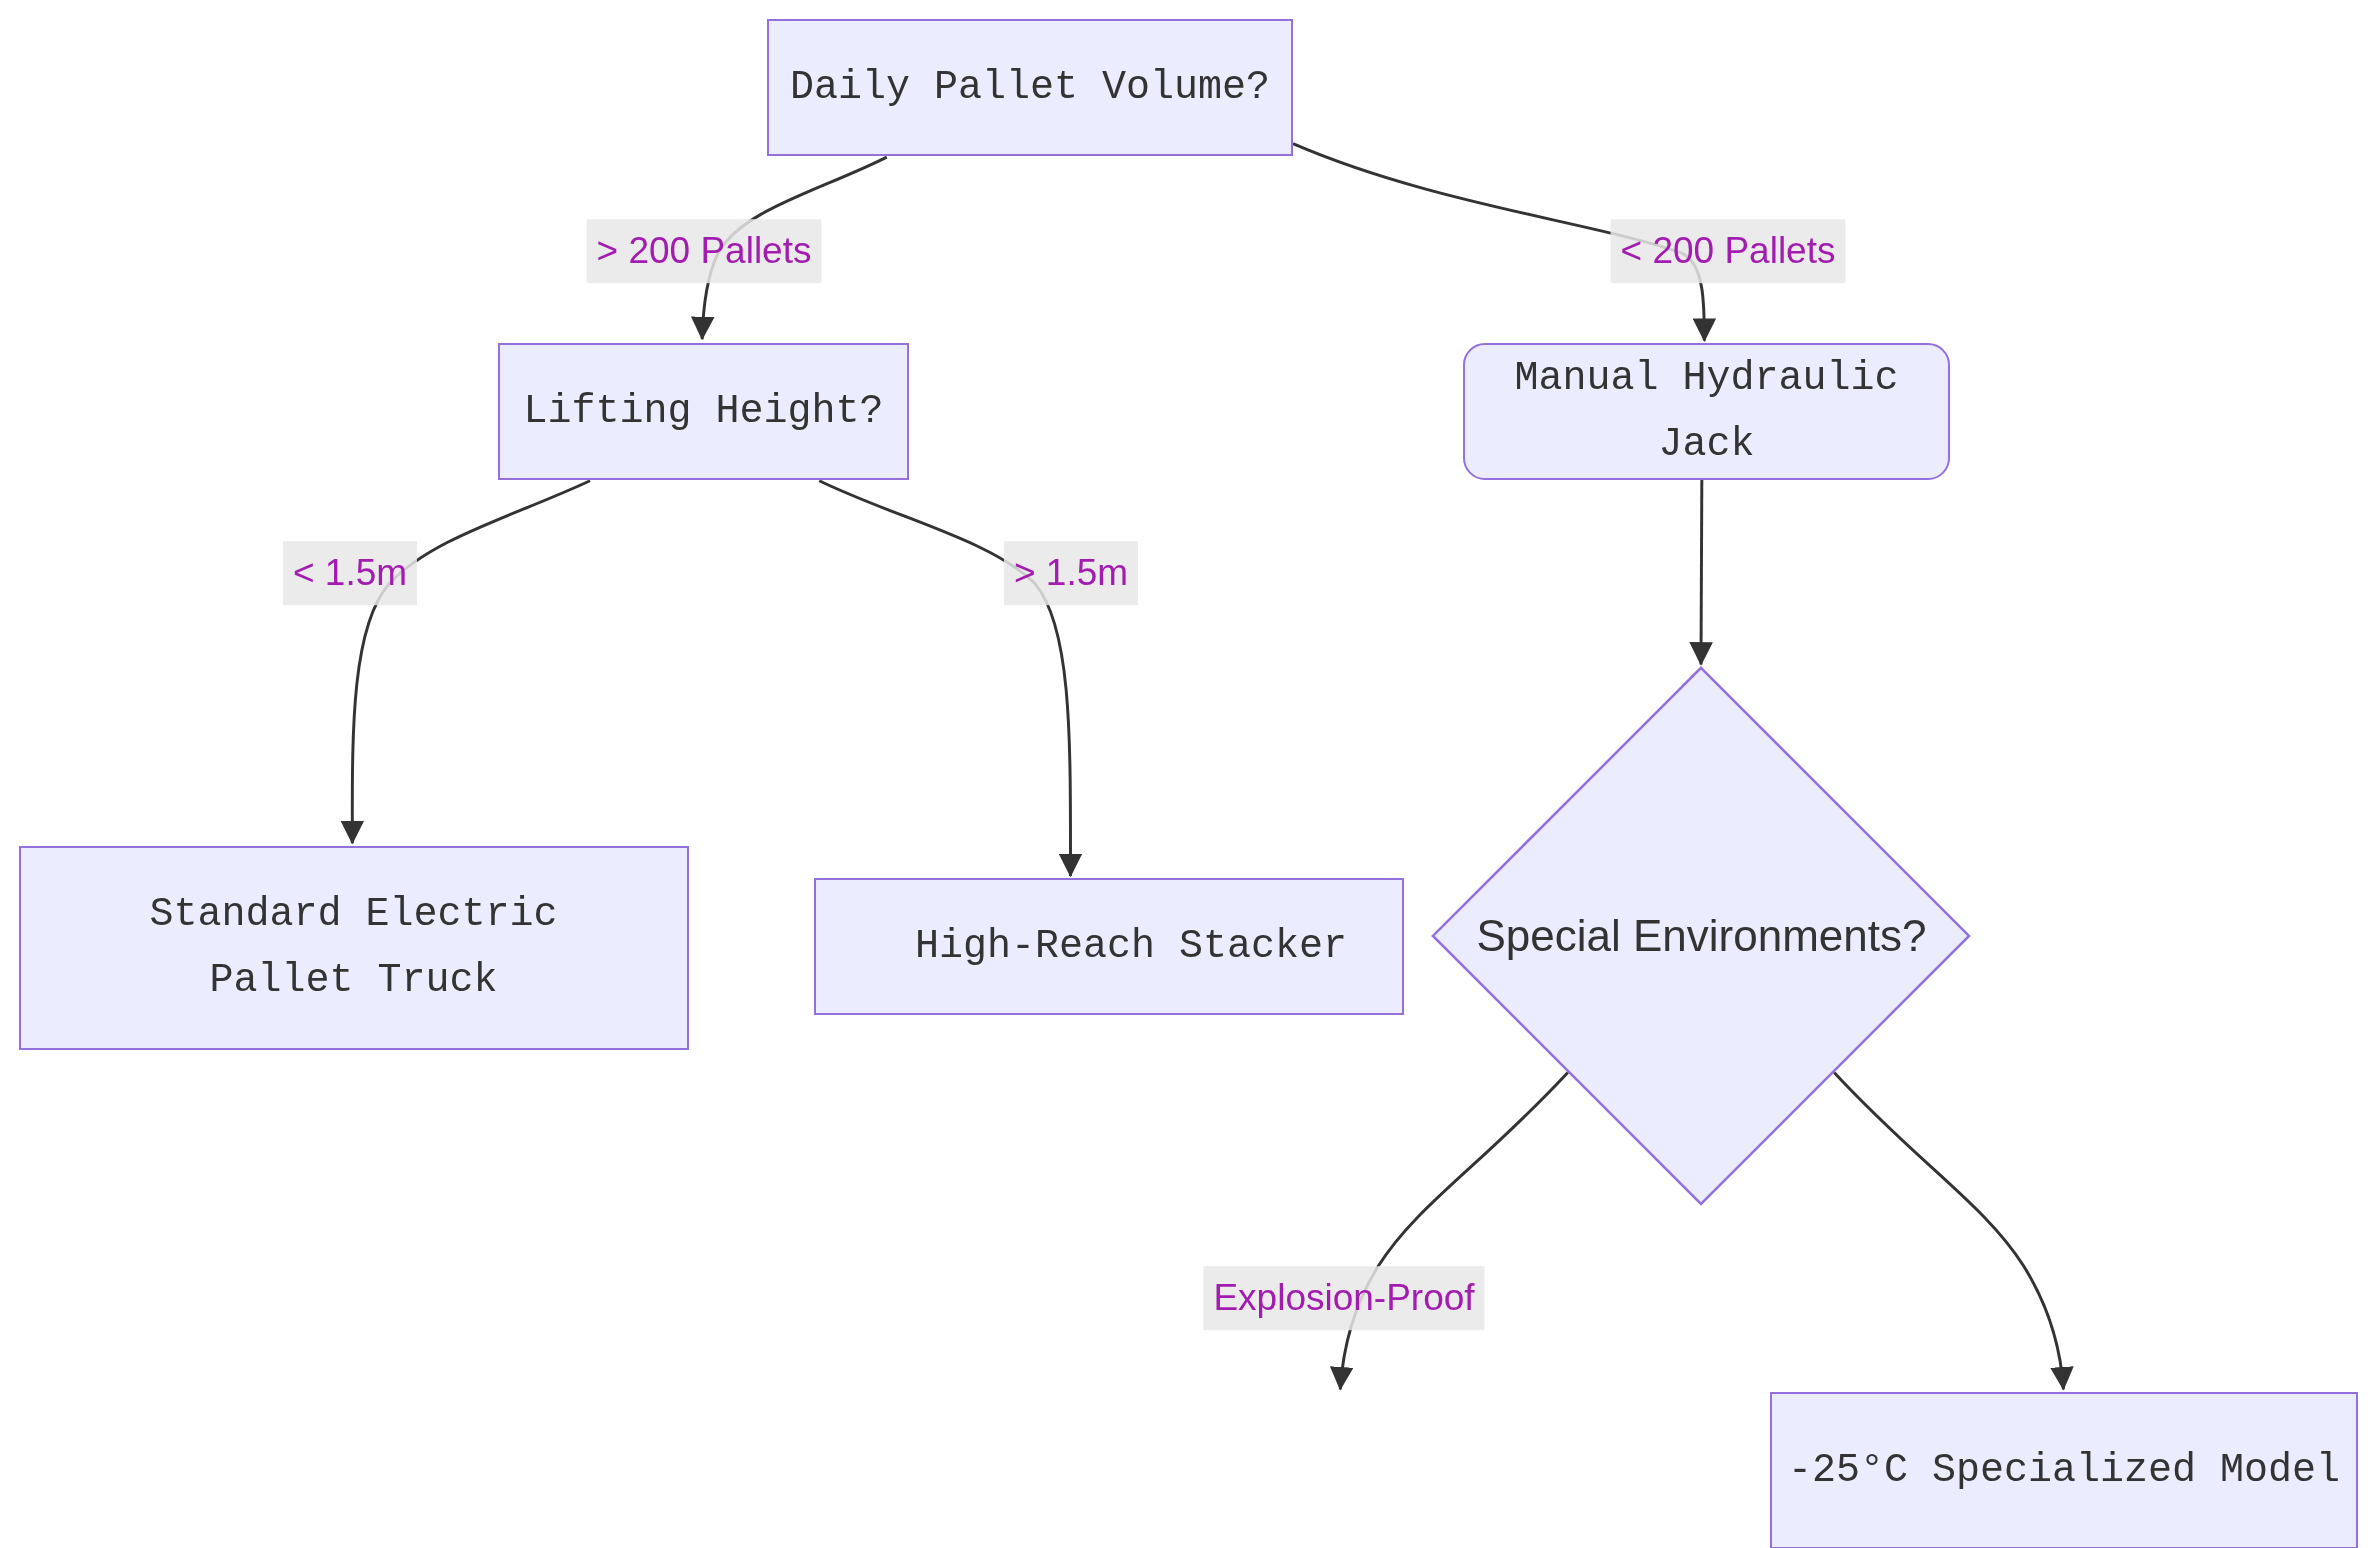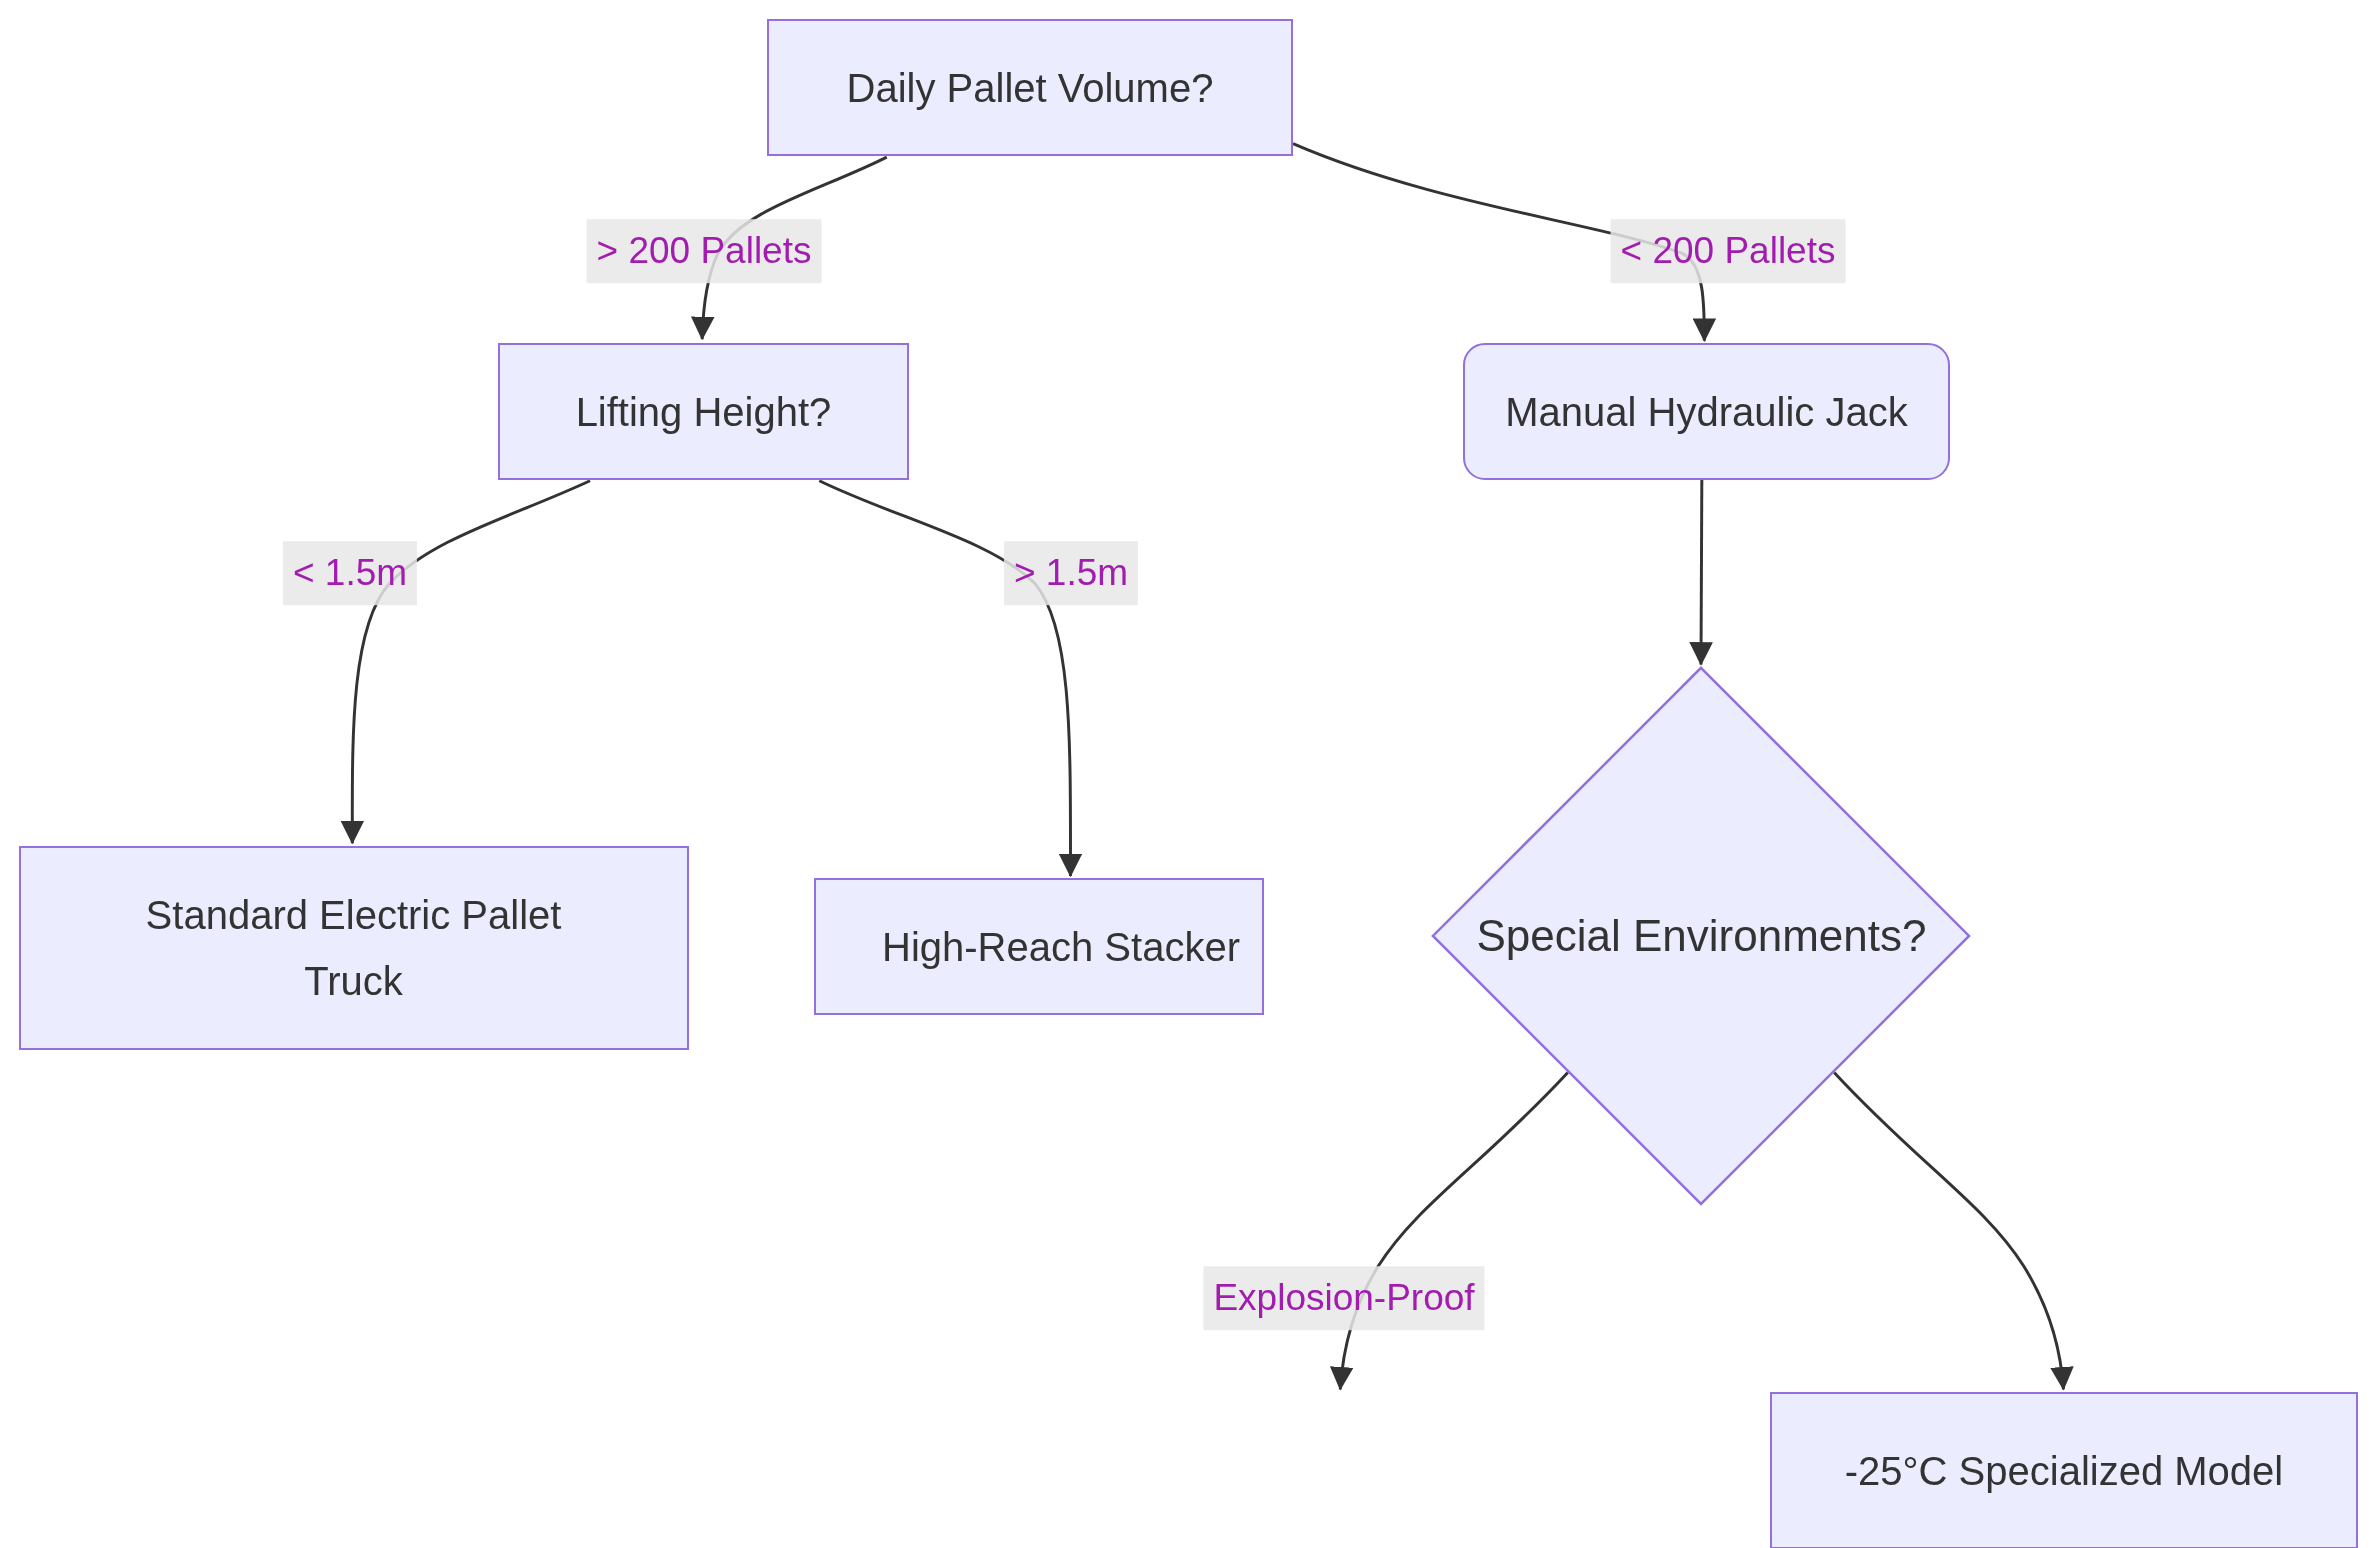--- a/index.html
+++ b/index.html
@@ -17,21 +17,21 @@
   .node{
     position:absolute;
     box-sizing:border-box;
     background:#ECECFF;
     border:2.5px solid #9370DB;
     display:flex;align-items:center;justify-content:center;
     text-align:center;
     font-size:40px;line-height:1.65;color:#333333;
   }
   .node.rounded{border-radius:22px;}
-  .node .lbl{display:block;}
+  .node .lbl{display:block;font-family:Liberation Mono, monospace;}
   .diamond-label{
     position:absolute;
     display:flex;align-items:center;justify-content:center;
     text-align:center;font-size:44px;color:#333333;
     background:transparent;border:none;
   }
   .edge-label{
     position:absolute;
     transform:translate(-50%,-50%);
     background:rgba(232,232,232,0.85);
@@ -72,21 +72,21 @@
   </div>
 
   <div class="node rounded" style="left:1463px;top:343px;width:487px;height:137px;">
     <span class="lbl">Manual Hydraulic Jack</span>
   </div>
 
   <div class="node" style="left:18.5px;top:846px;width:670px;height:204px;">
     <span class="lbl" style="max-width:523px;">Standard Electric Pallet Truck</span>
   </div>
 
-  <div class="node" style="left:814px;top:878px;width:450px;height:137px;padding-left:44px;">
+  <div class="node" style="left:814px;top:878px;width:590px;height:137px;padding-left:44px;">
     <span class="lbl">High-Reach Stacker</span>
   </div>
 
   <div class="diamond-label" style="left:1467px;top:877px;width:469px;height:118px;">
     <span class="lbl">Special Environments?</span>
   </div>
 
 
   <div class="node" style="left:1770px;top:1392px;width:588px;height:157px;">
     <span class="lbl">-25°C Specialized Model</span>

